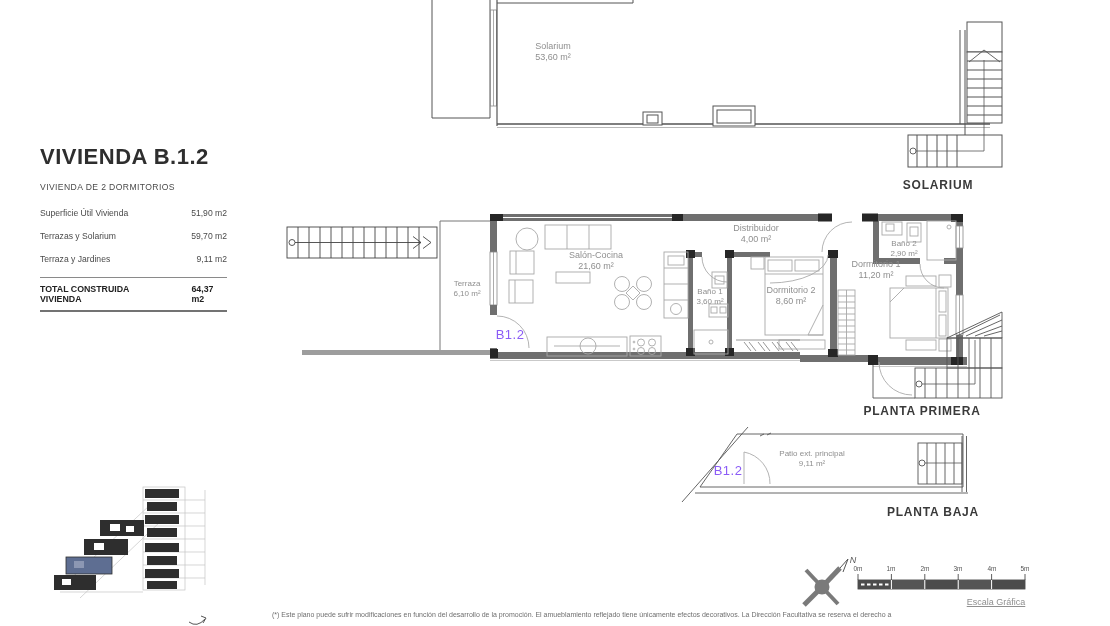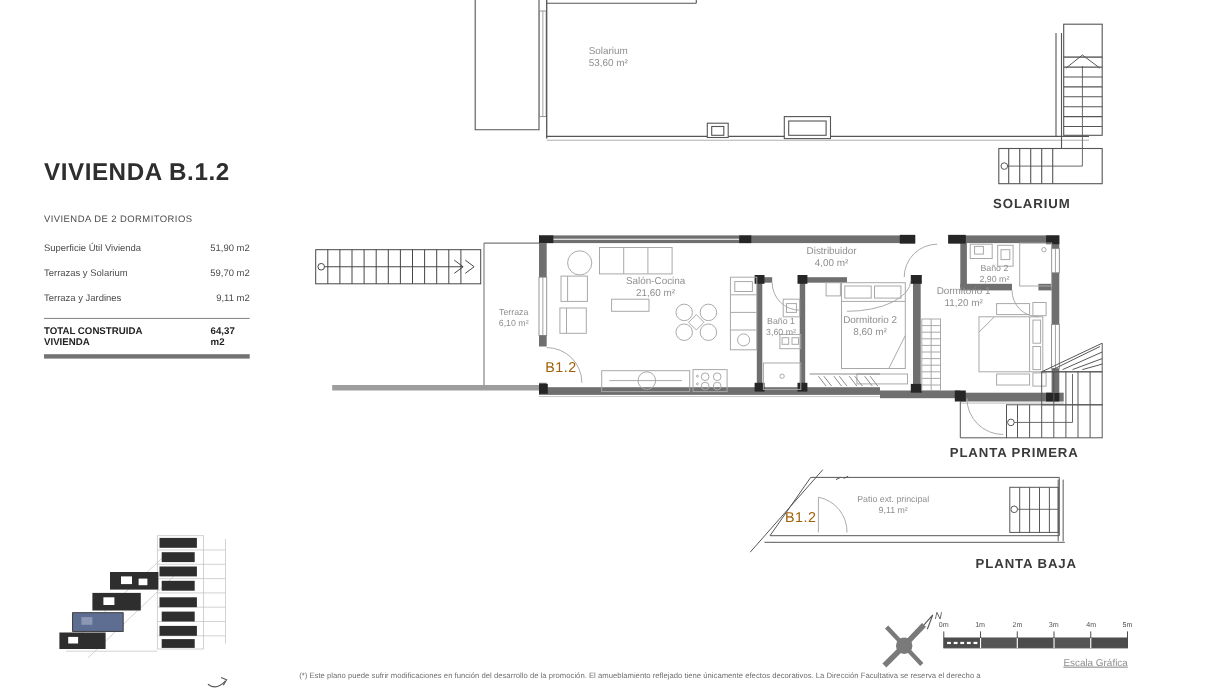--- a/index.html
+++ b/index.html
@@ -5,30 +5,30 @@
   html,body{margin:0;padding:0;background:#ffffff;}
   #canvas{position:relative;width:1110px;height:626px;background:#fff;overflow:hidden;
           font-family:"Liberation Sans",sans-serif;}
   svg{position:absolute;left:0;top:0;}
   .lbl{position:absolute;transform:translate(-50%,-50%);text-align:center;
        color:#8f8f8f;font-size:9px;line-height:1.2;white-space:nowrap;}
   .lbl .rname,.lbl .rarea{display:block;}
   .lbl-sm{font-size:8px;}
   .floor-lbl{position:absolute;transform:translate(-50%,-50%);font-weight:bold;
              color:#3a3a3a;font-size:12px;letter-spacing:.8px;white-space:nowrap;}
-  .unitcode{position:absolute;transform:translate(-50%,-50%);color:#a16207;
+  .unitcode{position:absolute;transform:translate(-50%,-50%);color:#8b5cf6;
             font-size:13px;letter-spacing:.5px;}
   
   #panel{position:absolute;left:40px;top:144px;width:187px;color:#4a4a4a;}
   #panel h1{margin:0 0 0 0;font-size:22px;letter-spacing:.5px;color:#2e2e2e;}
-  #panel .sub{margin-top:24px;font-size:8.6px;letter-spacing:.4px;color:#4a4a4a;}
+  #panel .sub{margin-top:12px;font-size:8.6px;letter-spacing:.4px;color:#4a4a4a;}
   #panel .rows{margin-top:16px;font-size:8.6px;}
   #panel .row{display:flex;justify-content:space-between;margin-bottom:13px;gap:47px;}
   #panel .total{display:flex;justify-content:flex-start;font-weight:bold;color:#222;
-      border-top:1px solid #8a8a8a;border-bottom:4px solid #737373;
+      border-top:1px solid #8a8a8a;border-bottom:2px solid #737373;
       padding:6px 0 6px 0;font-size:8.8px;margin-top:2px;gap:24px;}
   .ticklbl{position:absolute;transform:translate(-50%,-100%);font-size:6.5px;color:#555;}
   #escala{position:absolute;transform:translate(-50%,-50%);font-size:9px;color:#8f8f8f;text-decoration:underline;}
   #north-n{position:absolute;transform:translate(-50%,-50%);font-size:9px;color:#555;font-style:italic;}
   #footnote{position:absolute;left:272px;top:611px;font-size:7px;color:#6f6f6f;white-space:nowrap;}
 </style>
 </head>
 <body>
 
 <div id="canvas">

